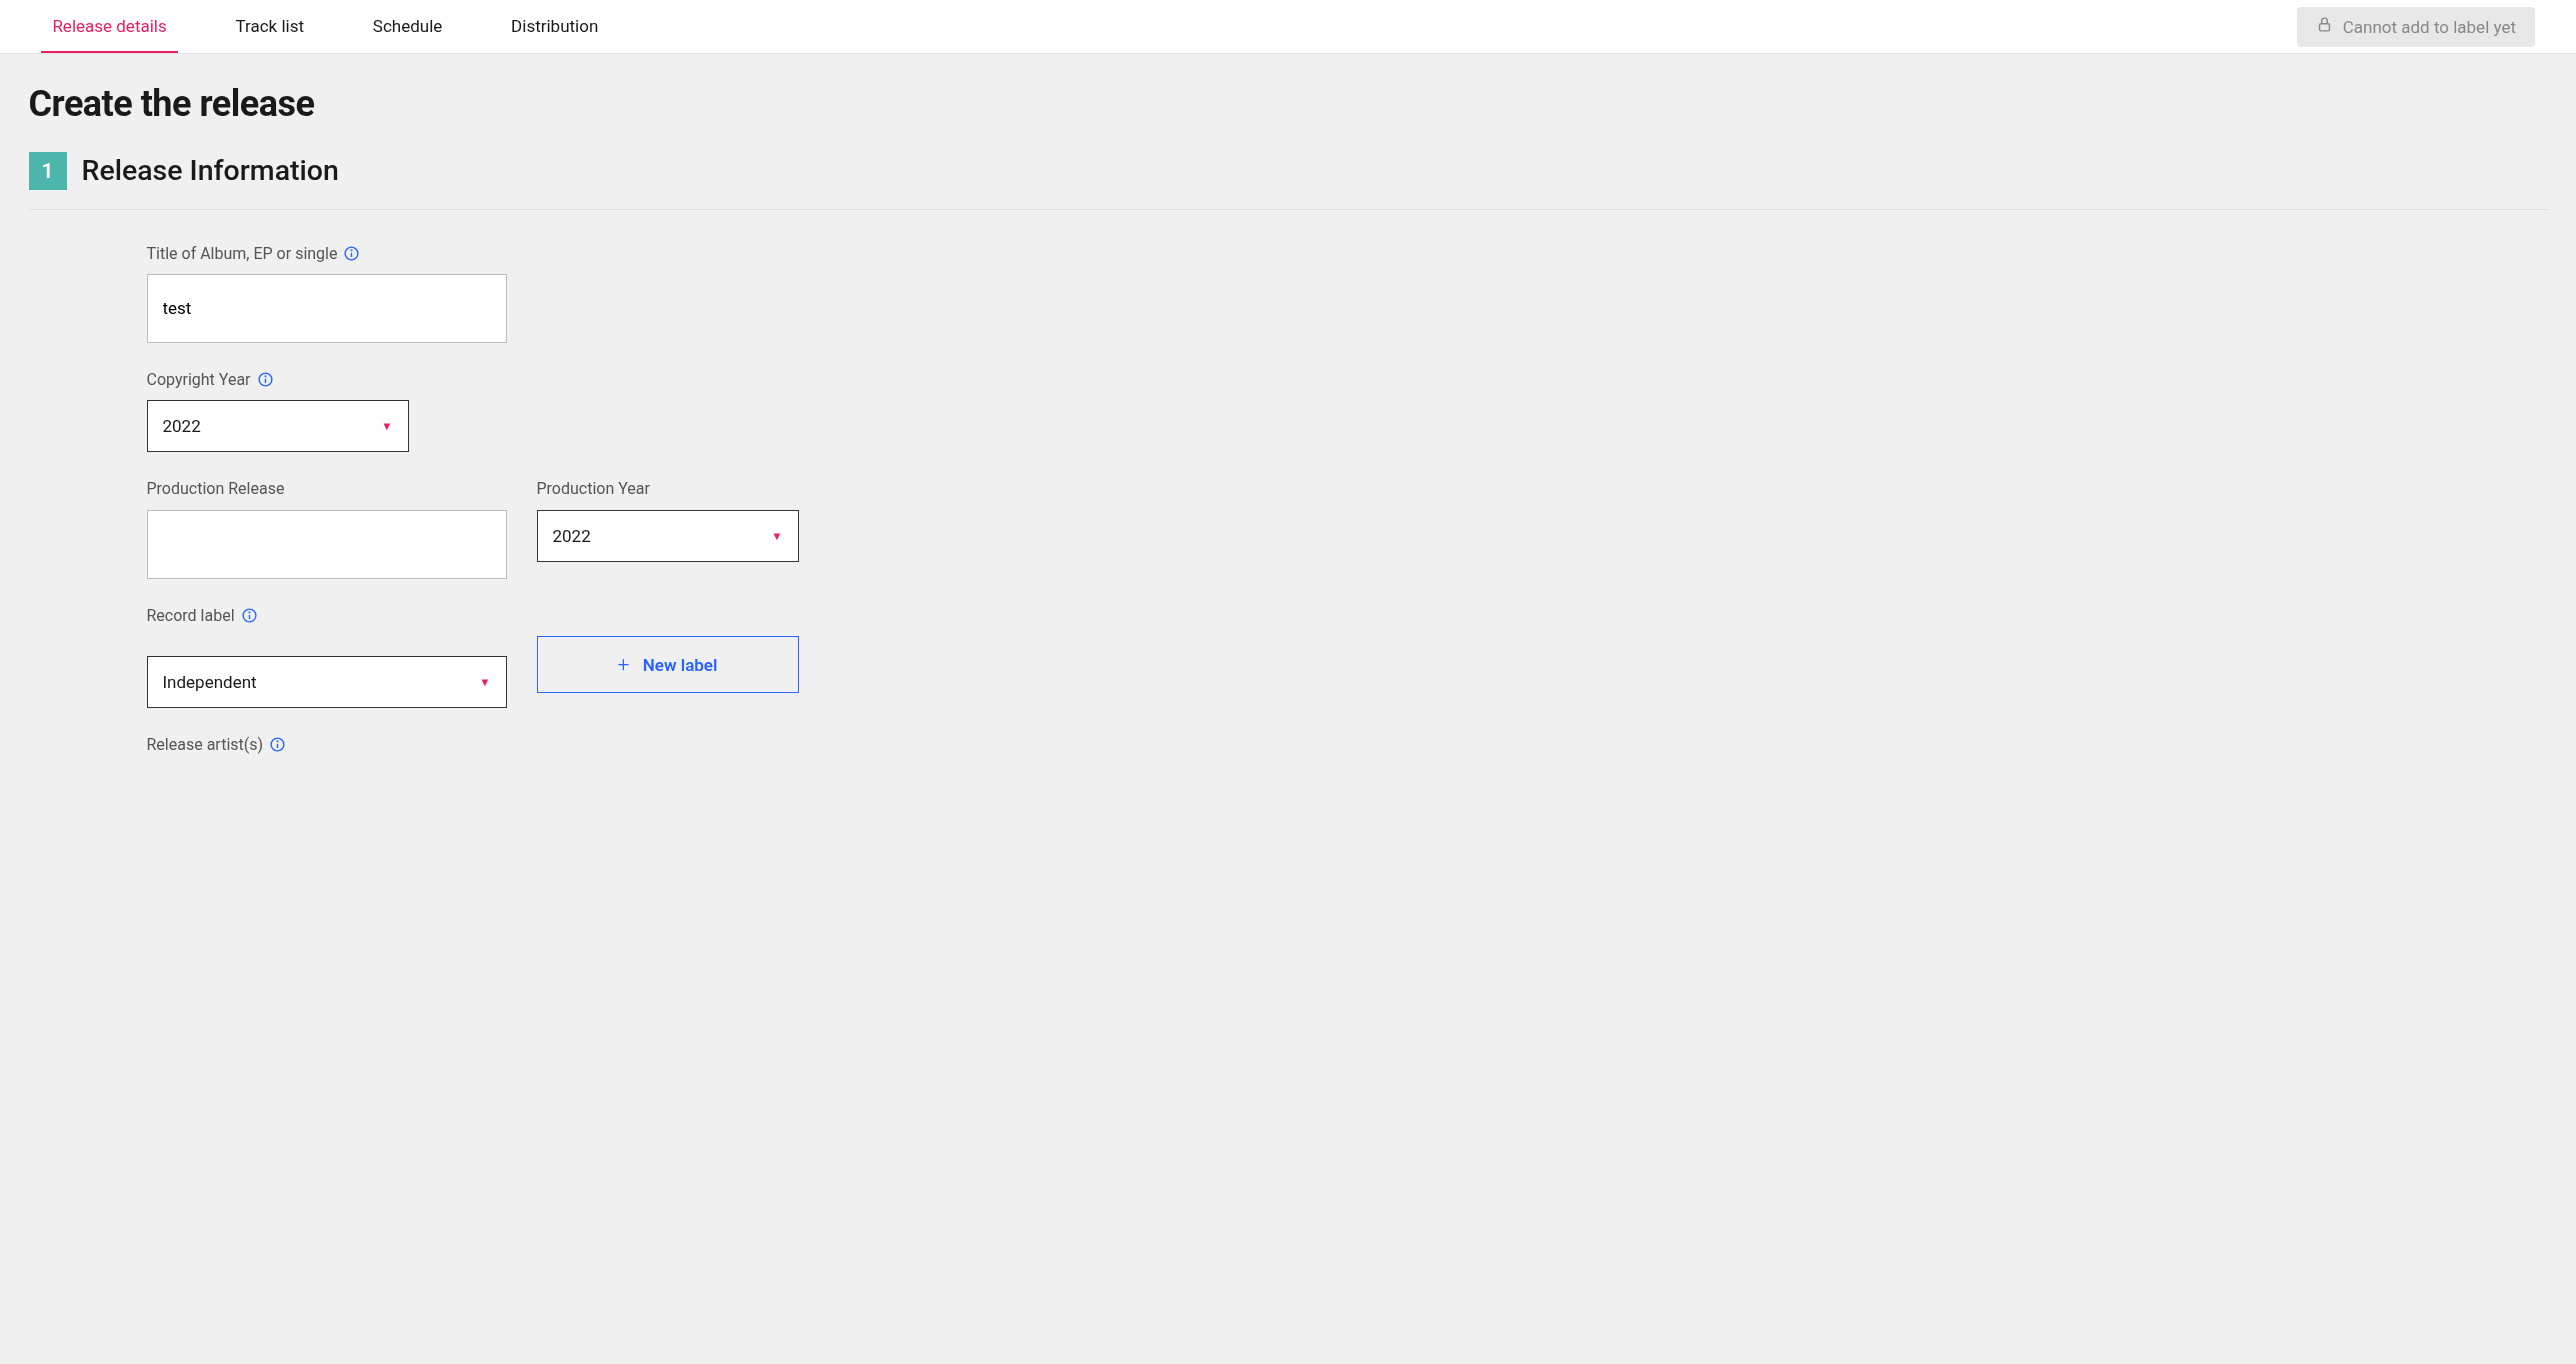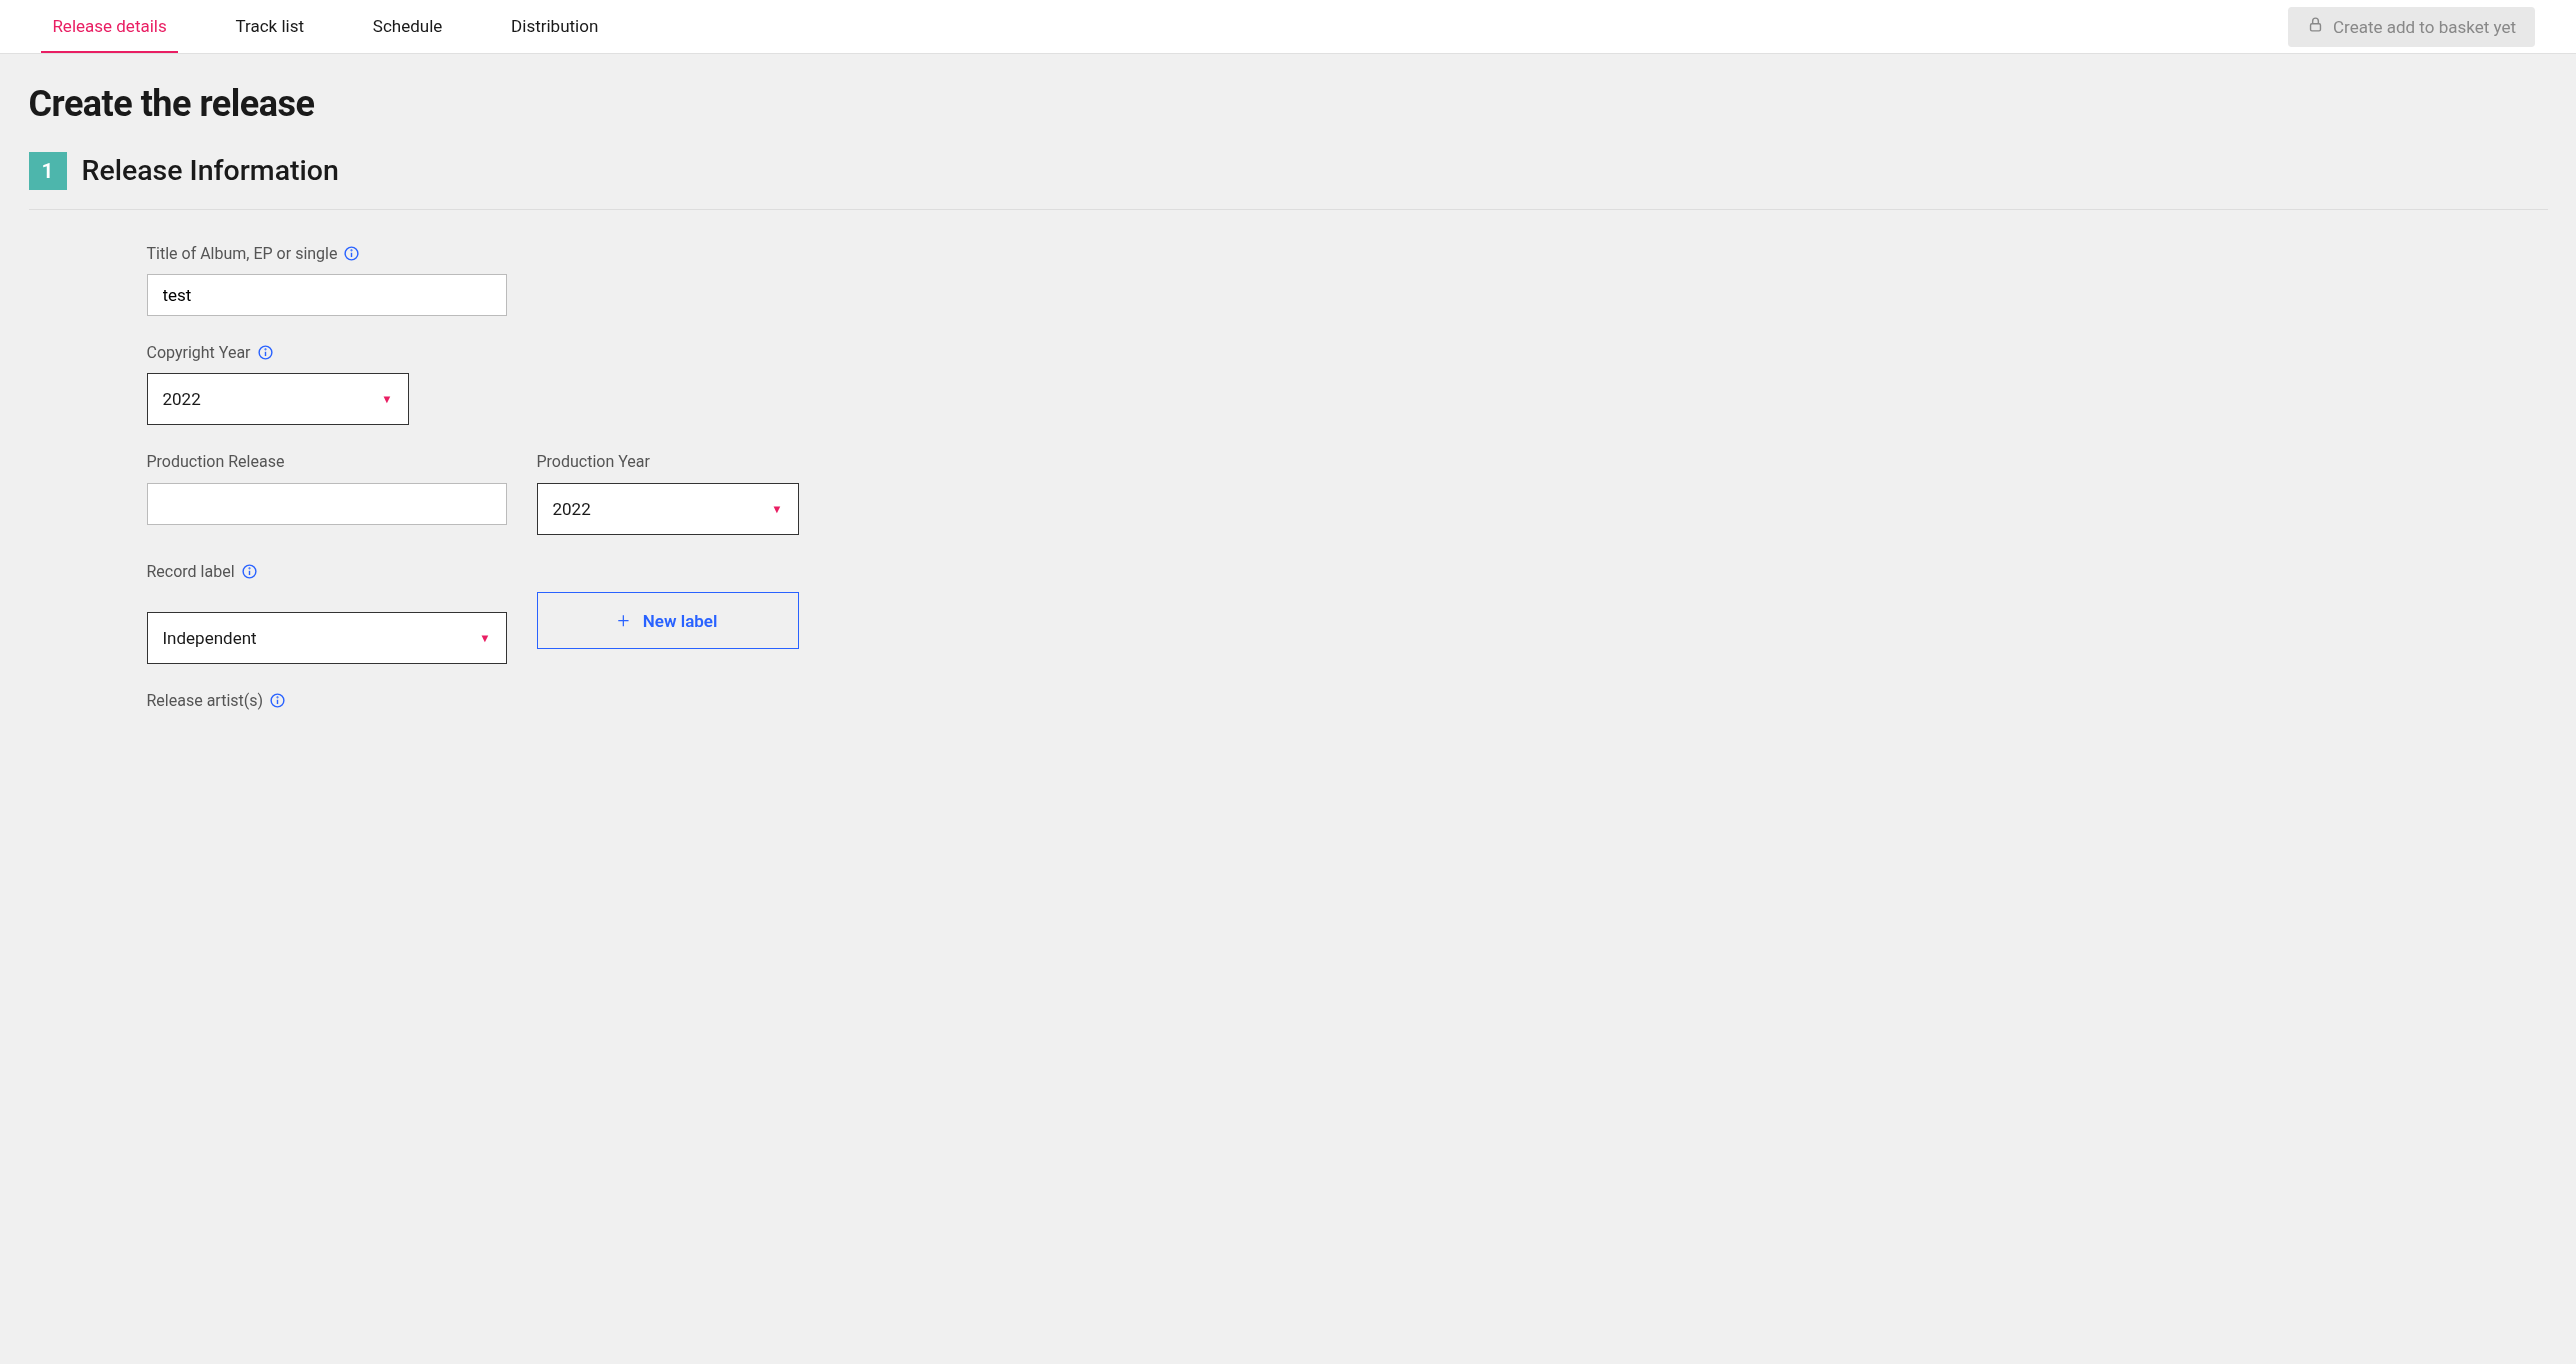--- a/index.html
+++ b/index.html
@@ -117,21 +117,21 @@
       display: inline-flex;
       align-items: center;
       justify-content: center;
     }
     .info-icon svg {
       width: 17px;
       height: 17px;
     }
     .text-input {
       width: 360px;
-      height: 42px;
+      height: 69px;
       border: 1px solid #bbb;
       background: #fff;
       padding: 0 15px;
       font-size: 17px;
       font-family: inherit;
       outline: none;
     }
     .select-input {
       width: 262px;
       height: 52px;
@@ -185,21 +185,21 @@
     <div class="tab">Schedule</div>
     <div class="tab">Distribution</div>
   </div>
   <div class="basket-notice">
     <span class="lock-icon">
       <svg viewBox="0 0 24 24">
           <rect x="5" y="11" width="14" height="10" rx="2"></rect>
           <path d="M8 11V7a4 4 0 0 1 8 0v4"></path>
         </svg>
     </span>
-    <span>Create add to basket yet</span>
+    <span>Cannot add to label yet</span>
   </div>
 </div>
 
 <div class="content">
   <h1 class="page-title">Create the release</h1>
 
   <div class="section-header">
     <div class="section-number">1</div>
     <div class="section-title">Release Information</div>
   </div>

